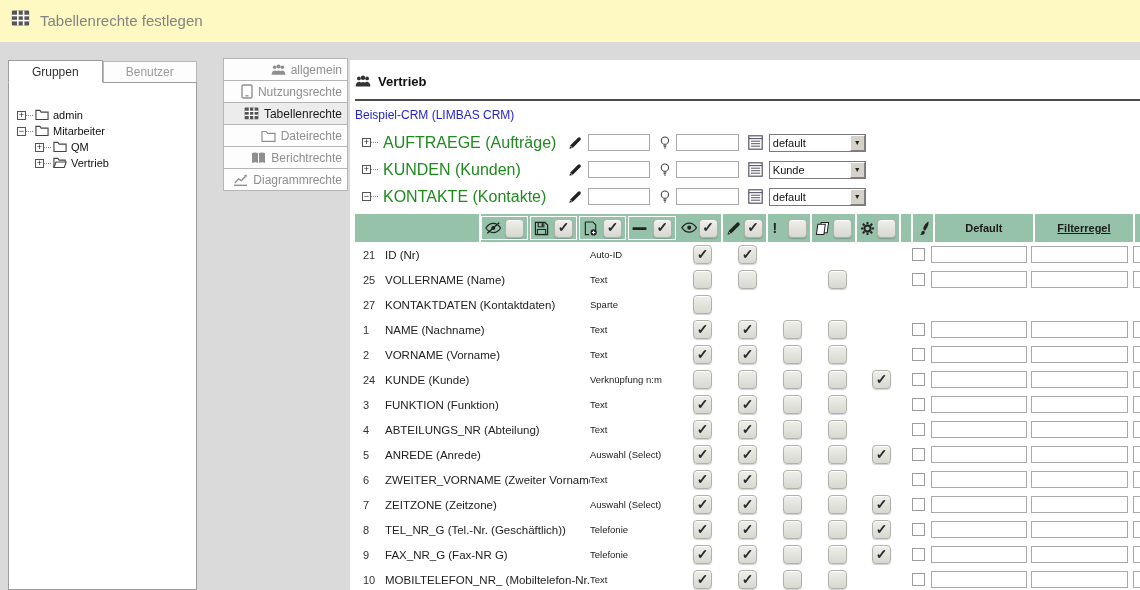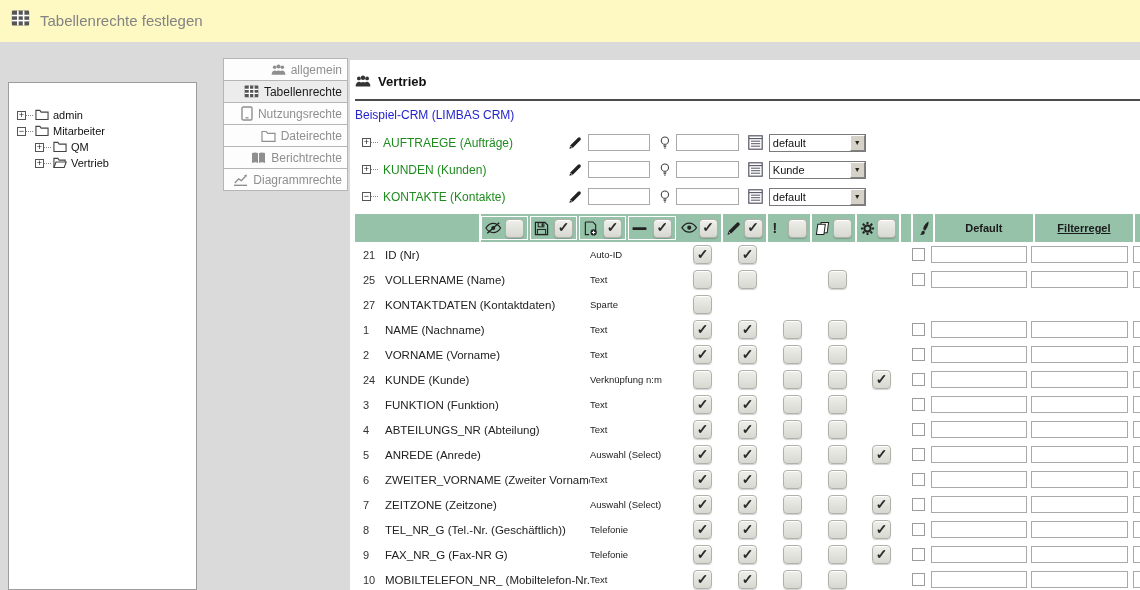--- a/index.html
+++ b/index.html
@@ -40,21 +40,21 @@
         overflow:hidden;padding-left:5px;box-sizing:border-box;}
   .main-title{margin-top:12px;height:18px;display:flex;align-items:center;font-size:13px;
         font-weight:bold;color:#111;}
   .main-title .icon{margin-right:7px;}
   .title-rule{margin-top:9px;height:2px;background:#4c4c4c;}
   .crm-link{display:inline-block;margin-top:7px;font-size:12px;color:var(--link-blue);
         text-decoration:none;cursor:pointer;}
   
   #table-tree{margin-top:6px;}
   .ttable-row{position:relative;height:27px;display:flex;align-items:center;padding-left:7px;}
-  .ttable-label{margin-left:5px;font-size:12px;color:var(--tree-green);white-space:nowrap;}
+  .ttable-label{margin-left:5px;font-size:16px;color:var(--tree-green);white-space:nowrap;}
   .ttcontrols{position:absolute;left:213px;top:0;height:27px;display:flex;align-items:center;}
   .ttcontrols .icon{display:flex;}
   .tinput{height:15px;border:1px solid #a9a9a9;background:#fff;font-size:11px;padding:0 2px;margin:0;}
   .in1{width:56px;margin-left:6px;}
   .in2{width:57px;margin-left:6px;}
   .bulb-wrap{margin-left:10px;}
   .sheet-wrap{margin-left:9px;}
   .fake-select{display:inline-flex;width:97px;height:18px;border:1px solid #7a7a7a;background:#fff;
      align-items:center;margin-left:6px;box-sizing:border-box;cursor:default;}
   .sel-text{flex:1;font-size:11px;padding-left:3px;color:#111;}
@@ -104,20 +104,24 @@
             <line x1="10.7" y1="0.5" x2="10.7" y2="13.5"></line>
             <line x1="0.5" y1="4.8" x2="15.5" y2="4.8"></line>
             <line x1="0.5" y1="9.2" x2="15.5" y2="9.2"></line>
           </g>
         </svg>
       </span>
     <span class="topbar-title">Tabellenrechte festlegen</span>
   </div>
   <div class="workarea">
     <div class="sidebar">
+      <div class="tabs">
+        <div class="tab active">Gruppen</div>
+        <div class="tab inactive">Benutzer</div>
+      </div>
       <div class="side-panel">
         <div class="tree" id="group-tree">
             <div class="tree-row" style="padding-left: 8px;">
               <span class="tbox">+</span>
               <span class="tdots"></span>
               <span class="icon" style="display:flex;color:#444">
                 <svg width="14" height="11.200000000000001" viewBox="0 0 15 12">
                   <path d="M1 1.5h4.2l1.4 1.8H14v8H1z" fill="#fff" stroke="currentColor" stroke-width="1.2"></path>
                 </svg>
               </span>
@@ -162,42 +166,42 @@
           <span class="icon" style="display:flex">
             <svg width="15" height="11.25" viewBox="0 0 16 12" fill="currentColor">
               <circle cx="3.9" cy="3.4" r="1.9"></circle>
               <circle cx="12.1" cy="3.4" r="1.9"></circle>
               <circle cx="8" cy="2.7" r="2.2"></circle>
               <path d="M0.6 11.4c0-3 2-4.6 3.4-4.6.8 0 1.4.3 2 .7a4.4 4.4 0 014 0c.6-.4 1.2-.7 2-.7 1.4 0 3.4 1.6 3.4 4.6z"></path>
             </svg>
           </span>
           <span class="nav-label">allgemein</span>
         </div>
+        <div class="nav-item">
+          <span class="icon" style="display:flex">
+            <svg width="12" height="15" viewBox="0 0 12 15">
+              <rect x="1" y="1" width="10" height="13" rx="1.3" fill="none" stroke="currentColor" stroke-width="1.4"></rect>
+              <line x1="4.5" y1="11.8" x2="7.5" y2="11.8" stroke="currentColor" stroke-width="1.3"></line>
+            </svg>
+          </span>
+          <span class="nav-label">Nutzungsrechte</span>
+        </div>
         <div class="nav-item selected">
           <span class="icon" style="display:flex">
             <svg width="15" height="12.75" viewBox="0 0 16 14">
               <rect x="0.5" y="0.5" width="15" height="13" rx="1" fill="#555"></rect>
               <g stroke="#fff" stroke-width="1.4">
                 <line x1="5.7" y1="0.5" x2="5.7" y2="13.5"></line>
                 <line x1="10.7" y1="0.5" x2="10.7" y2="13.5"></line>
                 <line x1="0.5" y1="4.8" x2="15.5" y2="4.8"></line>
                 <line x1="0.5" y1="9.2" x2="15.5" y2="9.2"></line>
               </g>
             </svg>
           </span>
           <span class="nav-label">Tabellenrechte</span>
-        </div>
-        <div class="nav-item">
-          <span class="icon" style="display:flex">
-            <svg width="12" height="15" viewBox="0 0 12 15">
-              <rect x="1" y="1" width="10" height="13" rx="1.3" fill="none" stroke="currentColor" stroke-width="1.4"></rect>
-              <line x1="4.5" y1="11.8" x2="7.5" y2="11.8" stroke="currentColor" stroke-width="1.3"></line>
-            </svg>
-          </span>
-          <span class="nav-label">Nutzungsrechte</span>
         </div>
         <div class="nav-item">
           <span class="icon" style="display:flex">
             <svg width="15" height="12" viewBox="0 0 15 12">
               <path d="M1 1.5h4.2l1.4 1.8H14v8H1z" fill="#fff" stroke="currentColor" stroke-width="1.2"></path>
             </svg>
           </span>
           <span class="nav-label">Dateirechte</span>
         </div>
         <div class="nav-item">

